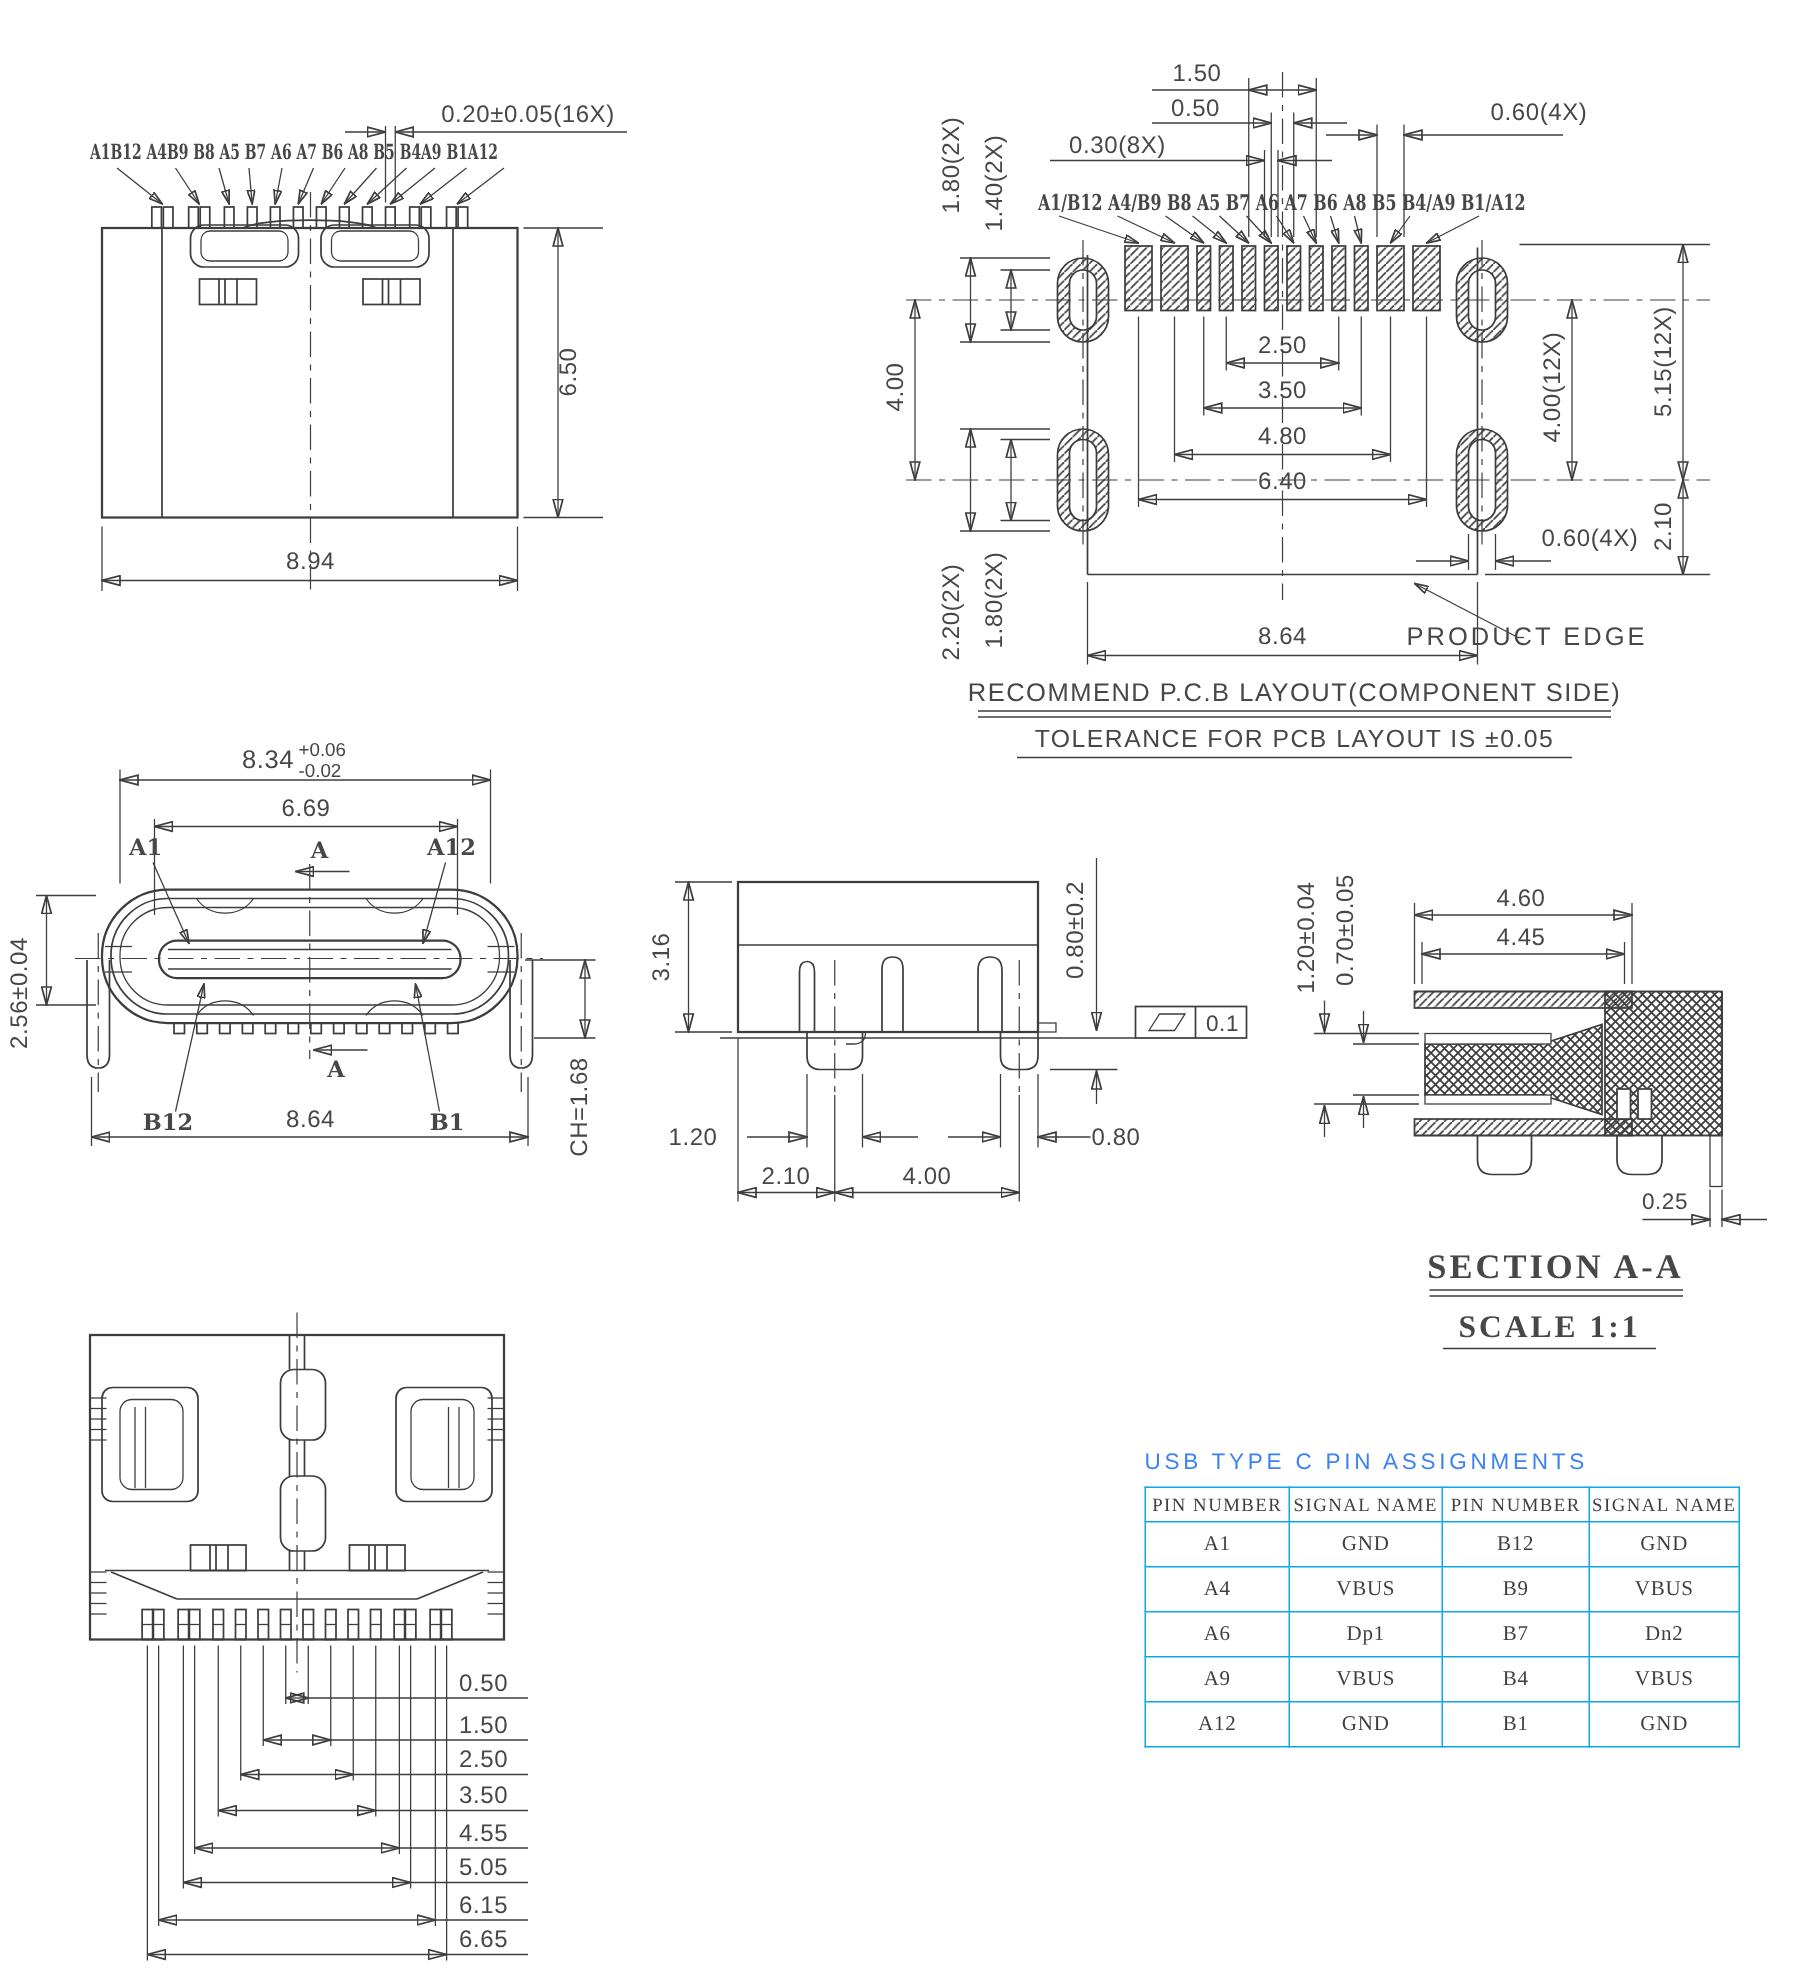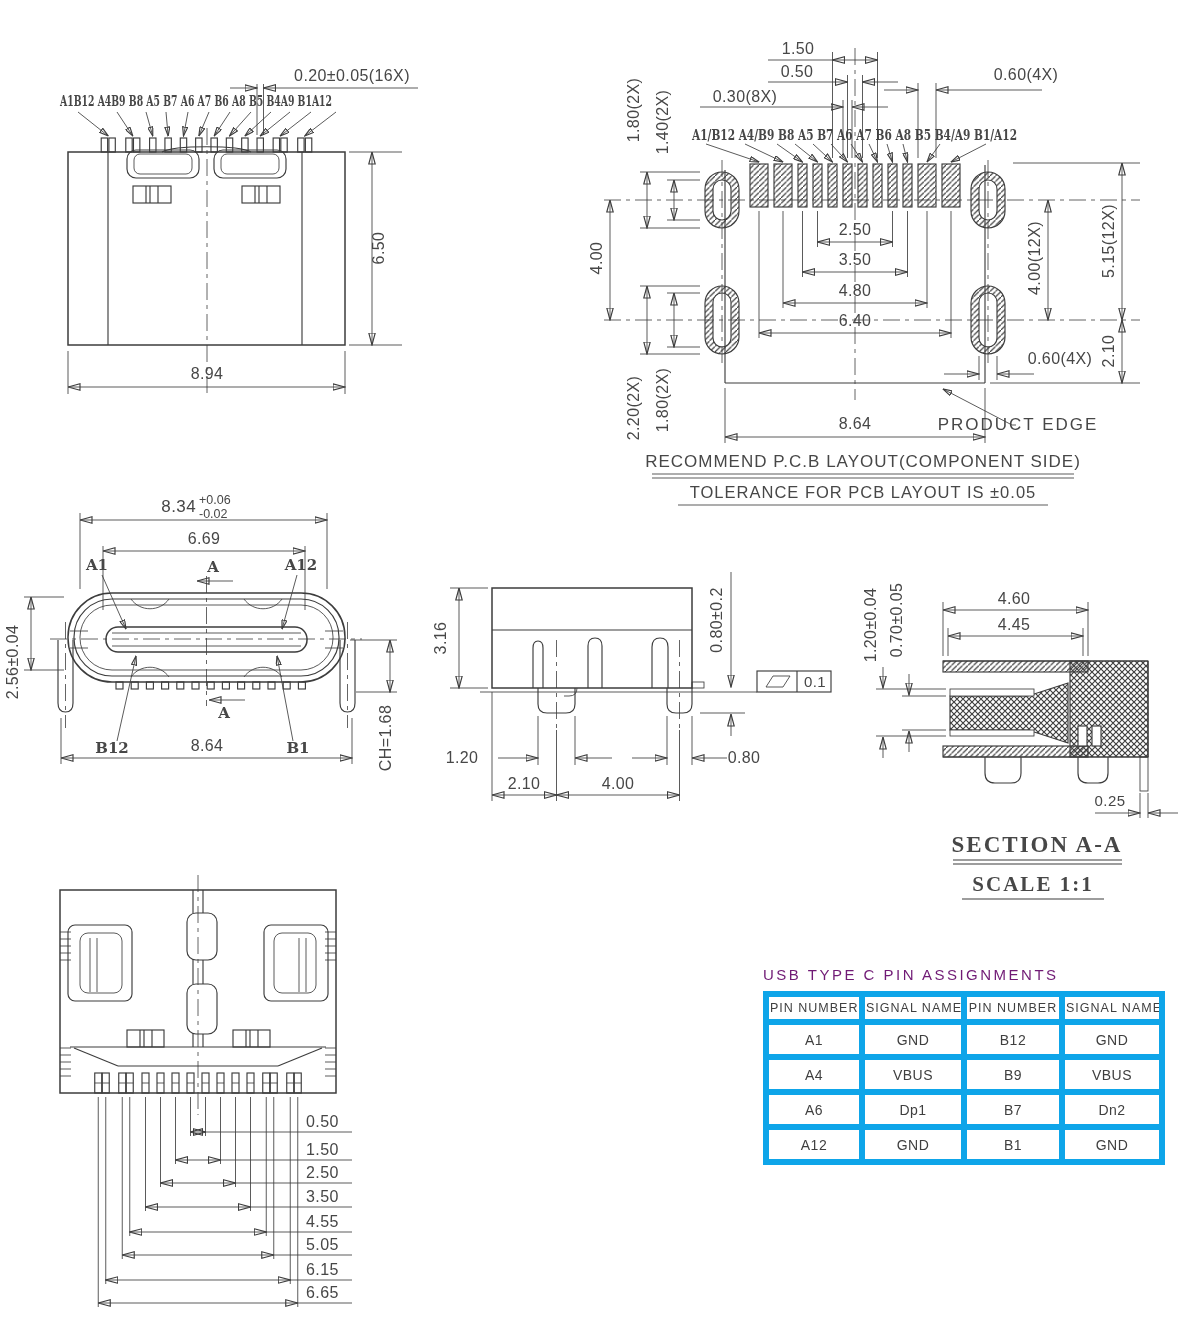--- a/index.html
+++ b/index.html
@@ -20,25 +20,25 @@
   .lbl{font:bold 14px "DejaVu Serif",serif;fill:#101010;text-anchor:start;}
   .lblm{font:bold 15px "DejaVu Serif",serif;fill:#101010;text-anchor:middle;}
   .note{font:17px "Liberation Sans",sans-serif;fill:#454545;text-anchor:middle;letter-spacing:1px;}
   .big{font:bold 23px "Liberation Serif",serif;fill:#141414;text-anchor:middle;letter-spacing:2px;}
   .big2{font:bold 21px "Liberation Serif",serif;fill:#141414;text-anchor:middle;letter-spacing:2px;}
   .mk{marker-start:url(#ar);marker-end:url(#ar);}
   .me{marker-end:url(#ar);}
   .ml{marker-end:url(#al);}
   
   .tbl-title{position:absolute;left:763px;top:966px;font:15px "Liberation Sans",sans-serif;
-             color:#701a75;letter-spacing:2.5px;}
+             color:#3b82f6;letter-spacing:2.5px;}
   table.pins{position:absolute;left:763px;top:991px;border-collapse:collapse;table-layout:fixed;
              width:396px;}
-  table.pins th,table.pins td{border:6px solid #0ea5e9;text-align:center;color:#3f3f3f;
-             font-family:Liberation Sans, sans-serif;overflow:hidden;white-space:nowrap;}
+  table.pins th,table.pins td{border:1px solid #0ea5e9;text-align:center;color:#3f3f3f;
+             font-family:Liberation Serif, serif;overflow:hidden;white-space:nowrap;}
   table.pins th{height:20px;font-size:12.5px;font-weight:normal;letter-spacing:1px;}
   table.pins td{height:27px;font-size:14px;letter-spacing:.5px;}
 </style>
 </head>
 <body>
 
 <div class="canvas">
 <svg id="dwg" width="1200" height="1321" viewBox="0 0 1200 1321">
   <defs>
     <pattern id="h1" patternUnits="userSpaceOnUse" width="5.5" height="5.5">
@@ -680,20 +680,26 @@
           <td>B9</td>
           <td>VBUS</td>
         </tr>
     <tr>
           <td>A6</td>
           <td>Dp1</td>
           <td>B7</td>
           <td>Dn2</td>
         </tr>
     <tr>
+          <td>A9</td>
+          <td>VBUS</td>
+          <td>B4</td>
+          <td>VBUS</td>
+        </tr>
+    <tr>
           <td>A12</td>
           <td>GND</td>
           <td>B1</td>
           <td>GND</td>
         </tr>
   </tbody>
 </table>
 </div>
 
 </body></html>

